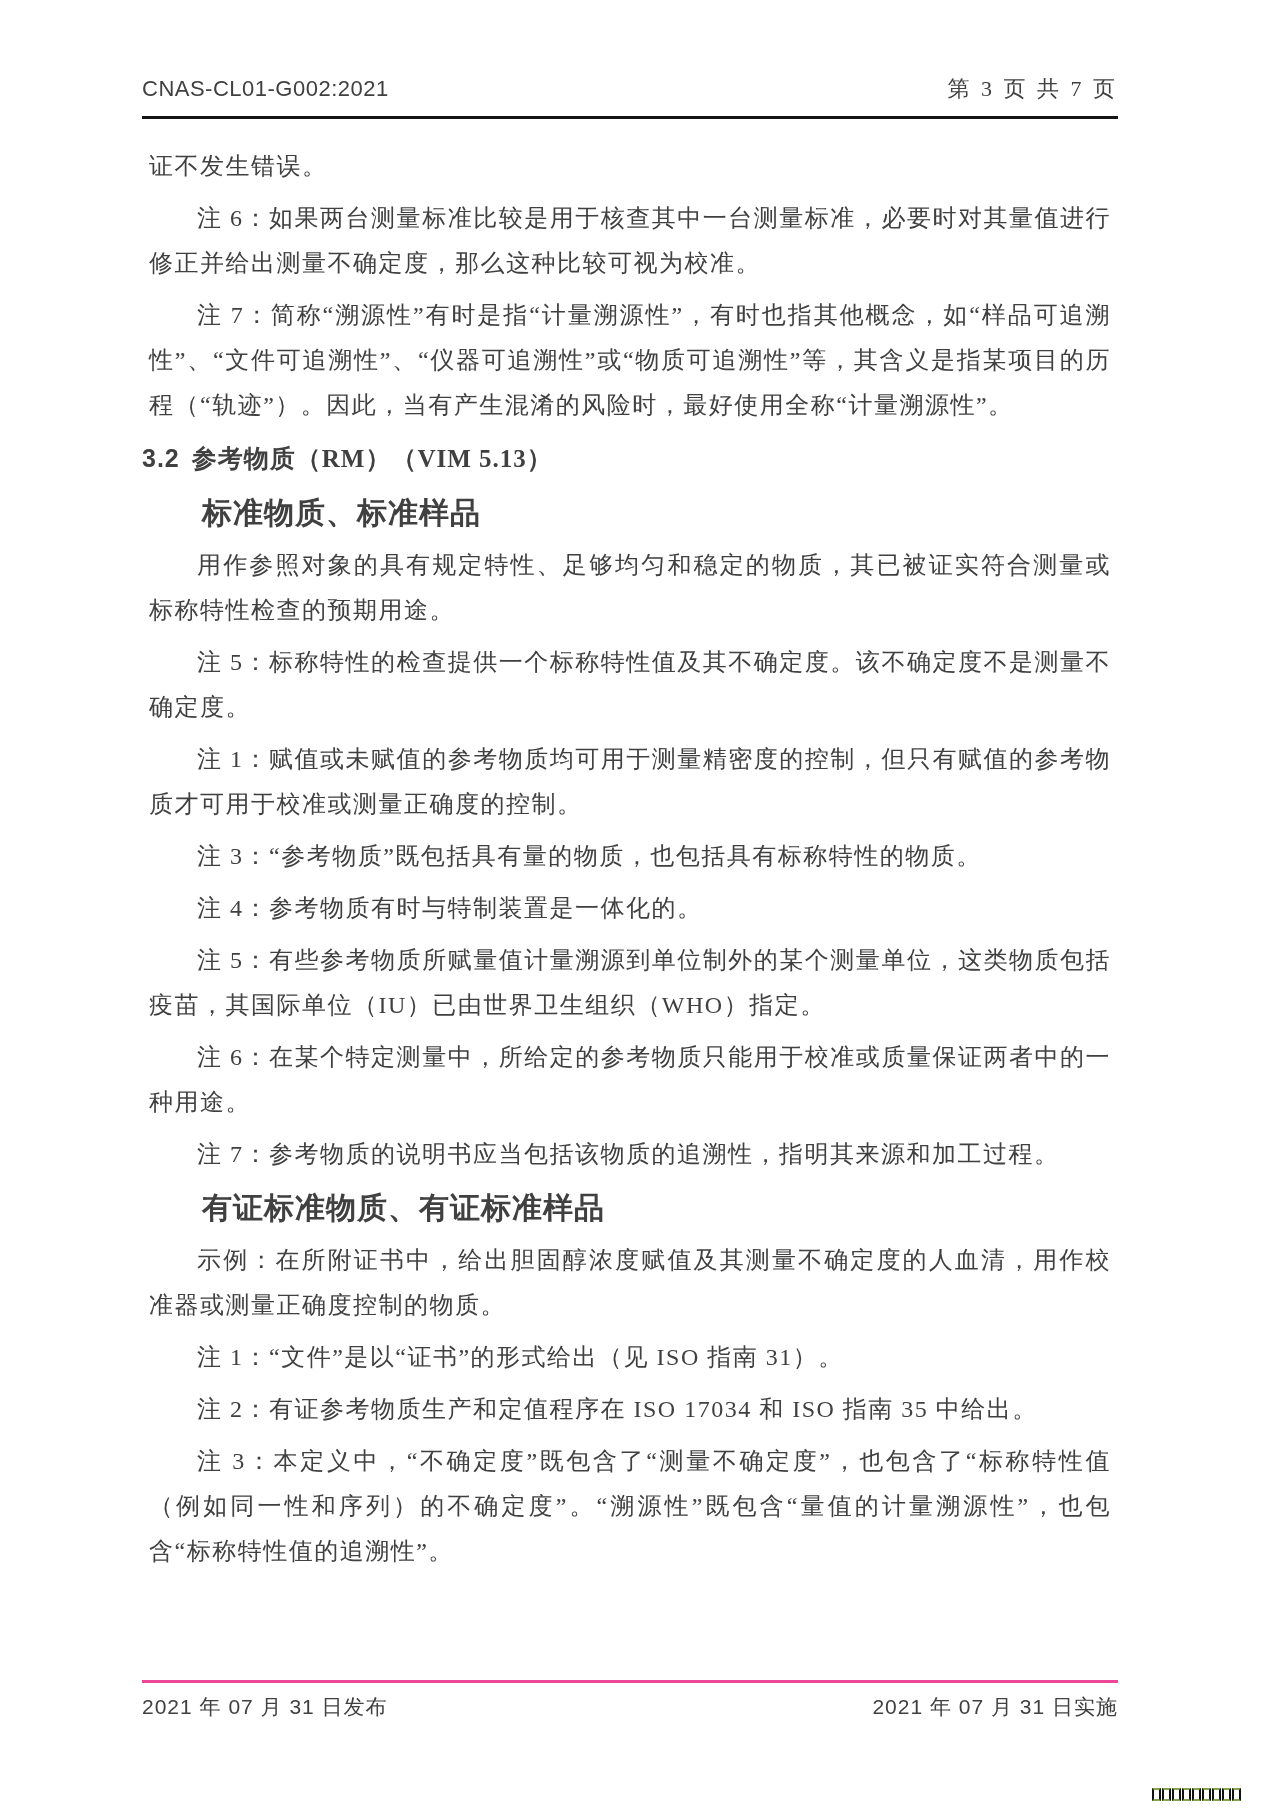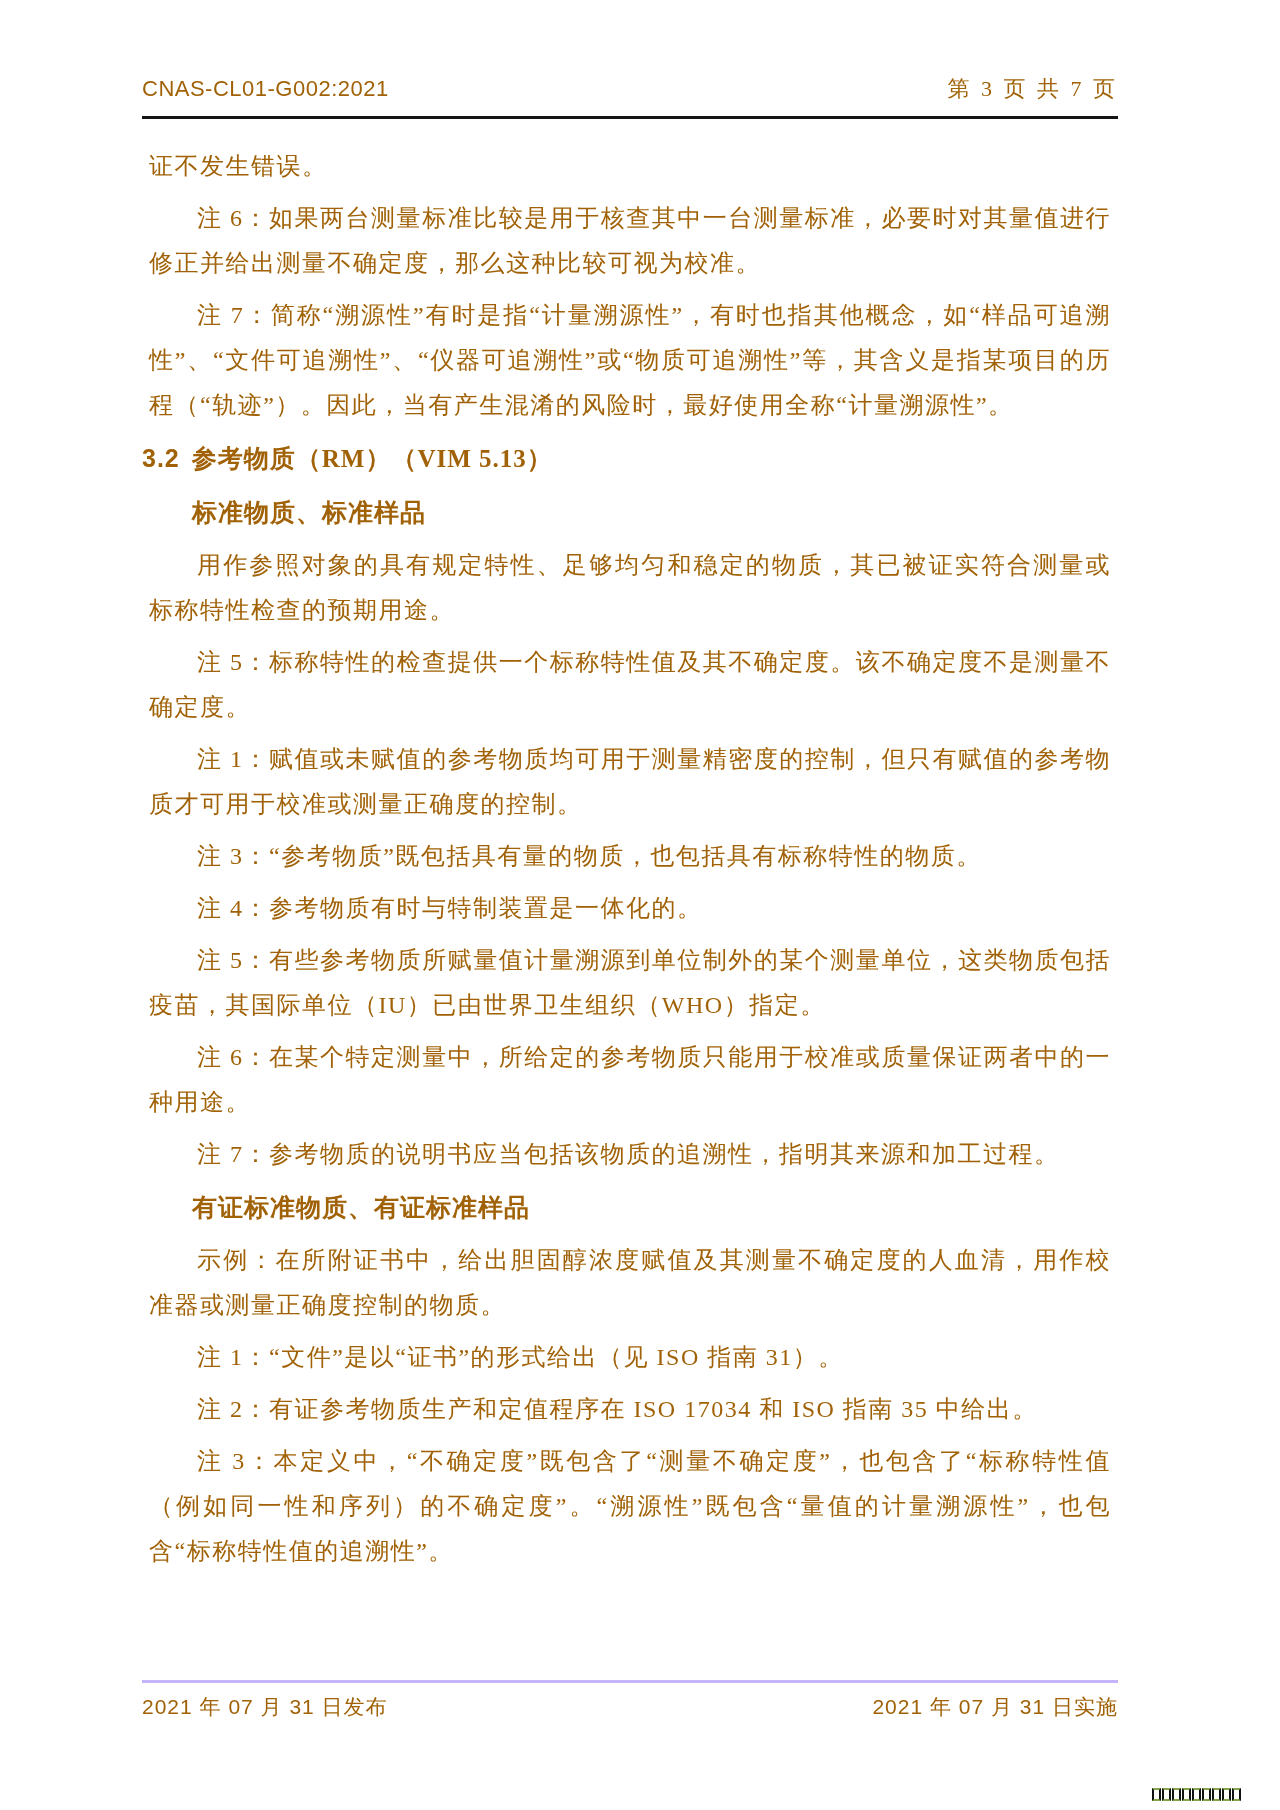--- a/index.html
+++ b/index.html
@@ -7,21 +7,21 @@
     padding: 0;
     background: #ffffff;
   }
   .page {
     position: relative;
     width: 1280px;
     height: 1810px;
     background: #ffffff;
     overflow: hidden;
     font-family: "Liberation Serif", serif;
-    color: #a16207;
+    color: #404040;
   }
   .content {
     position: absolute;
     left: 142px;
     width: 976px;
     top: 0;
   }
   
   .doc-header {
     display: flex;
@@ -58,33 +58,33 @@
     font-weight: bold;
     letter-spacing: 1px;
   }
   .sec-heading .sec-num {
     font-family: "Liberation Sans", sans-serif;
     margin-right: 12px;
     margin-top: 18px;
   }
   .sub-heading {
     margin: 8px 0 4px 0;
-    font-size: 25px;
+    font-size: 30px;
     line-height: 46px;
     font-weight: bold;
     text-indent: 2em;
     letter-spacing: 1px;
   }
   
   .doc-footer {
     position: absolute;
     left: 142px;
     width: 976px;
     top: 1680px;
-    border-top: 3px solid #c4b5fd;
+    border-top: 3px solid #ec4899;
     padding-top: 10px;
     display: flex;
     justify-content: space-between;
     font-family: "Liberation Sans", sans-serif;
     font-size: 21px;
     letter-spacing: 1px;
   }
   
   .scan-barcode {
     position: absolute;

